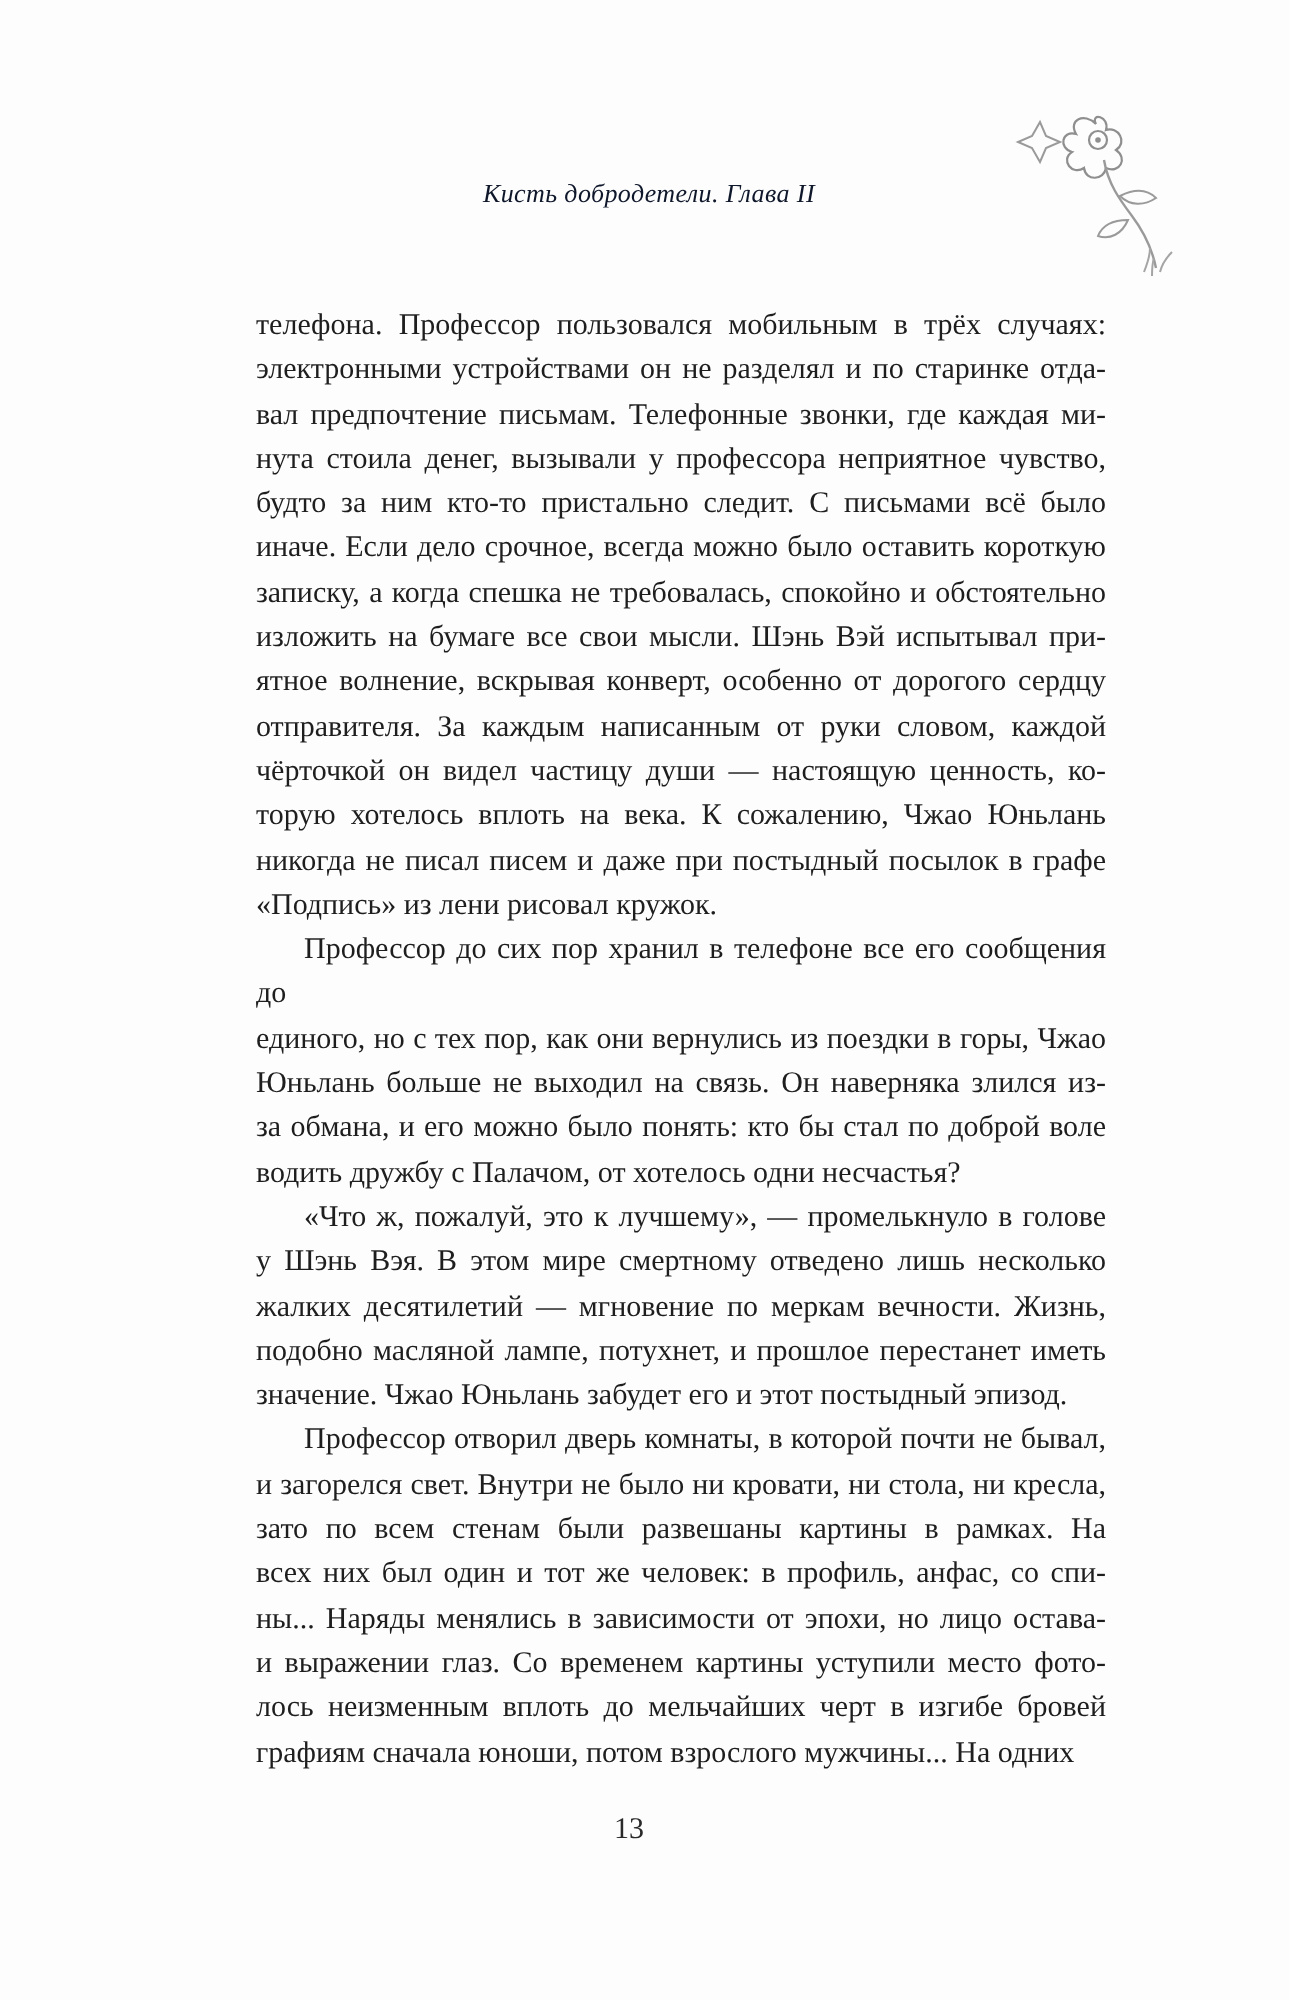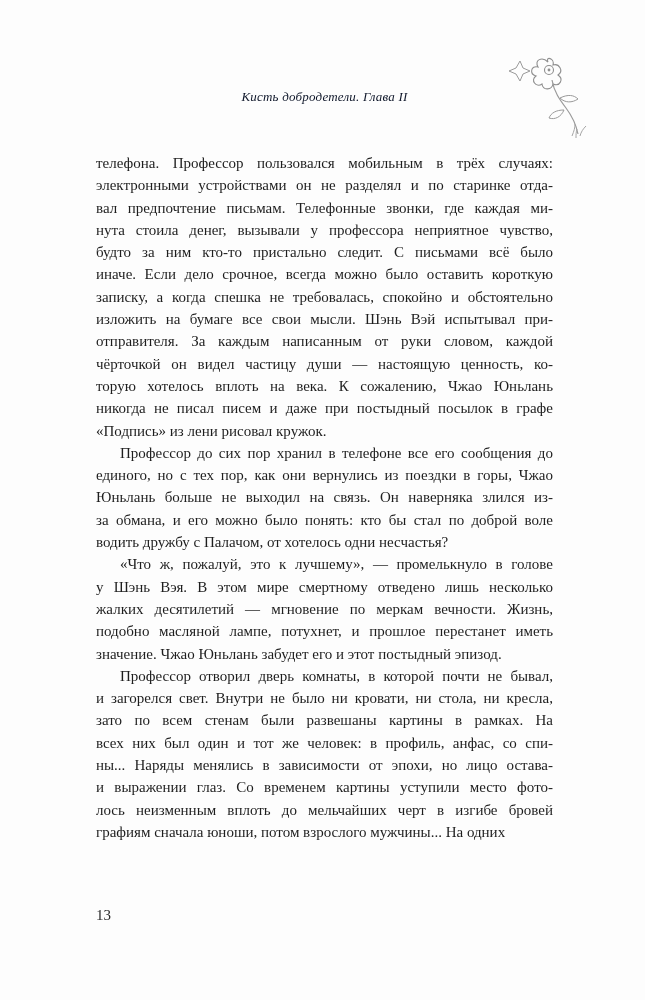--- a/index.html
+++ b/index.html
@@ -50,30 +50,31 @@
     margin: 0;
     padding: 0;
   }
   p.para.indent .line:first-child {
     text-indent: 24px;
   }
   .line {
     display: block;
     text-align: justify;
     text-align-last: justify;
+    margin-left: 32px;
   }
   .line.last {
     text-align-last: left;
   }
   .page-number {
     position: absolute;
     top: 907px;
     left: 96px;
     width: 437px;
-    text-align: left;
+    text-align: center;
     font-size: 15px;
     color: #2a2a2a;
   }
 </style>
 </head>
 <body>
 
 <div class="page">
 
   <div class="chapter-header">Кисть добродетели. Глава II</div>
@@ -99,20 +100,21 @@
   <div class="text-block">
       <p class="para">
         <span class="line">телефона. Профессор пользовался мобильным в трёх случаях:</span>
         <span class="line">электронными устройствами он не разделял и по старинке отда-</span>
         <span class="line">вал предпочтение письмам. Телефонные звонки, где каждая ми-</span>
         <span class="line">нута стоила денег, вызывали у профессора неприятное чувство,</span>
         <span class="line">будто за ним кто-то пристально следит. С письмами всё было</span>
         <span class="line">иначе. Если дело срочное, всегда можно было оставить короткую</span>
         <span class="line">записку, а когда спешка не требовалась, спокойно и обстоятельно</span>
         <span class="line">изложить на бумаге все свои мысли. Шэнь Вэй испытывал при-</span>
+        <span class="line">ятное волнение, вскрывая конверт, особенно от дорогого сердцу</span>
         <span class="line">отправителя. За каждым написанным от руки словом, каждой</span>
         <span class="line">чёрточкой он видел частицу души — настоящую ценность, ко-</span>
         <span class="line">торую хотелось вплоть на века. К сожалению, Чжао Юньлань</span>
         <span class="line">никогда не писал писем и даже при постыдный посылок в графе</span>
         <span class="line last">«Подпись» из лени рисовал кружок.</span>
       </p>
       <p class="para indent">
         <span class="line">Профессор до сих пор хранил в телефоне все его сообщения до</span>
         <span class="line">единого, но с тех пор, как они вернулись из поездки в горы, Чжао</span>
         <span class="line">Юньлань больше не выходил на связь. Он наверняка злился из-</span>

